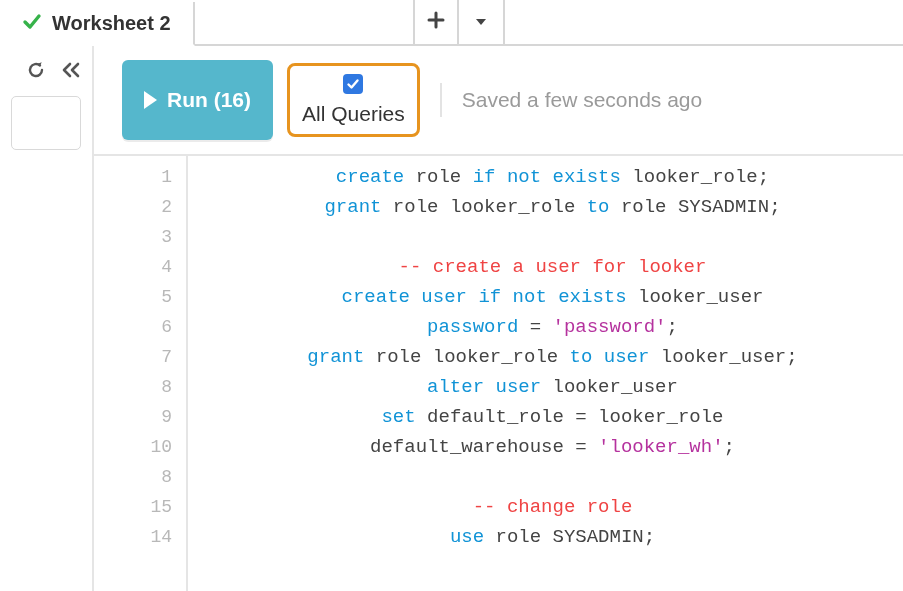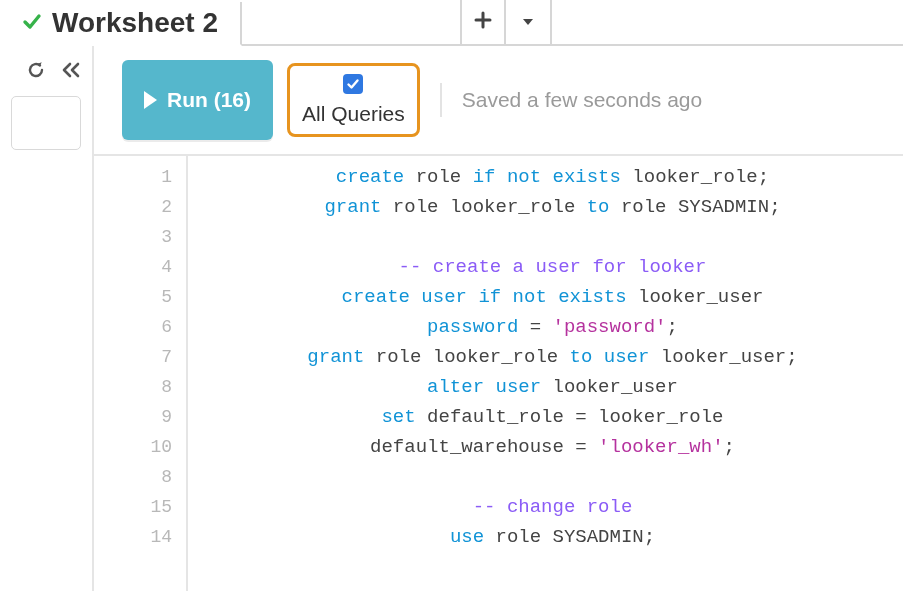--- a/index.html
+++ b/index.html
@@ -1,20 +1,20 @@
 <!DOCTYPE html>
 <html><head>
   <meta charset="utf-8">
   <style>
     * { box-sizing: border-box; margin: 0; padding: 0; }
     body { font-family: -apple-system, BlinkMacSystemFont, "Segoe UI", Helvetica, Arial, sans-serif; font-size: 14px; color: #333; background: #fff; width: 903px; height: 591px; overflow: hidden; }
     
     .tabbar { display: flex; align-items: stretch; height: 46px; border-bottom: 2px solid #d6d6d6; }
     .tab { display: flex; align-items: center; padding: 0 22px; gap: 10px; border-right: 2px solid #d6d6d6; background: #fff; position: relative; bottom: -2px; border-bottom: 2px solid #fff; }
-    .tab .tab-label { font-size: 28px; font-weight: 700; color: #333; }
+    .tab .tab-label { font-size: 20px; font-weight: 700; color: #333; }
     .tab-spacer { width: 218px; border-bottom: 2px solid #d6d6d6; position: relative; bottom: -2px; }
     .tabbtn { width: 46px; display: flex; align-items: center; justify-content: center; border-right: 2px solid #d6d6d6; font-size: 20px; font-weight: 700; color: #666; cursor: pointer; }
     .tabbtn.plus { border-left: 2px solid #d6d6d6; }
     
     .workarea { display: flex; height: calc(591px - 46px); }
     .sidecol { width: 94px; border-right: 2px solid #e5e5e5; padding-top: 14px; display: flex; flex-direction: column; align-items: center; }
     .side-row { display: flex; gap: 14px; align-items: center; padding: 0 10px 12px; width: 100%; justify-content: flex-end; }
     .side-ico { display: inline-flex; cursor: pointer; color: #555; }
     .side-empty { border: 1px solid #d9d9d9; border-radius: 5px; height: 54px; width: 70px; margin-top: 4px; }
     
@@ -24,21 +24,21 @@
     .run-btn .play { width: 0; height: 0; border-left: 13px solid #fff; border-top: 9px solid transparent; border-bottom: 9px solid transparent; }
     .allq { border: 3px solid #e7941f; border-radius: 8px; padding: 8px 12px; display: flex; align-items: center; gap: 8px; font-size: 21px; color: #333; flex-direction: column; }
     .cb { width: 20px; height: 20px; border-radius: 4px; background: #2f78e1; display: inline-flex; align-items: center; justify-content: center; }
     .divider-v { width: 2px; height: 34px; background: #e3e3e3; margin: 0 6px; }
     .saved { font-size: 21px; color: #9a9a9a; }
     
     .editor-wrap { border-top: 2px solid #e5e5e5; display: flex; height: calc(100% - 80px); }
     .gutter { width: 92px; padding: 6px 14px 0 0; font-family: "SFMono-Regular", Consolas, "Liberation Mono", Menlo, monospace; font-size: 18px; color: #b8b8b8; text-align: right; line-height: 30px; user-select: none; }
     .code { flex: 1; border-left: 2px solid #e5e5e5; padding: 6px 0 0 14px; font-family: "SFMono-Regular", Consolas, "Liberation Mono", Menlo, monospace; font-size: 19px; line-height: 30px; white-space: pre; color: #444; text-align: center; }
     .kw { color: #1193d6; }
-    .cmt { color: #8b5cf6; }
+    .cmt { color: #ef4444; }
     .str { color: #b5329e; }
   </style>
 </head>
 <body>
 
 <div class="tabbar">
   <div class="tab">
     <span>
       <svg width="20" height="20" viewBox="0 0 20 20">
           <path d="M3 10 L8 15 L17 4" stroke="#36b24a" stroke-width="3.4" fill="none" stroke-linecap="round" stroke-linejoin="round"></path>

